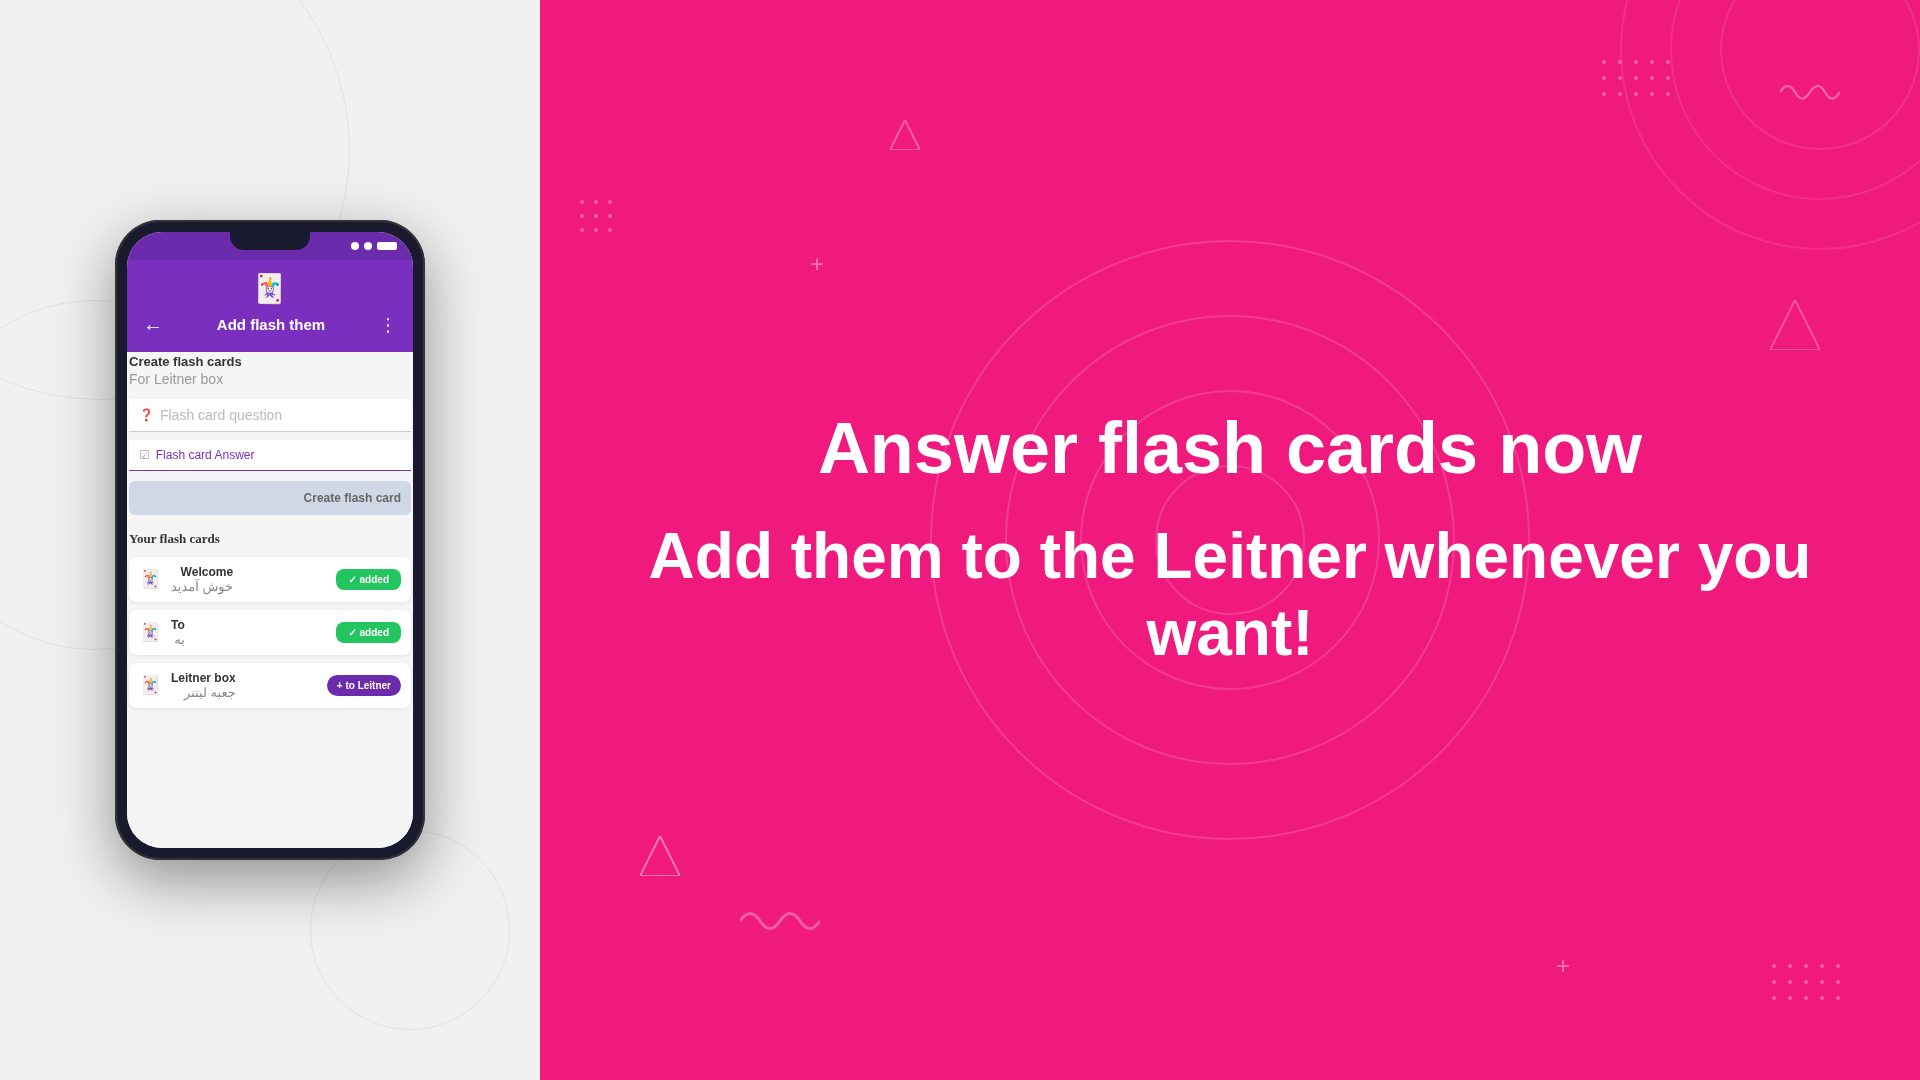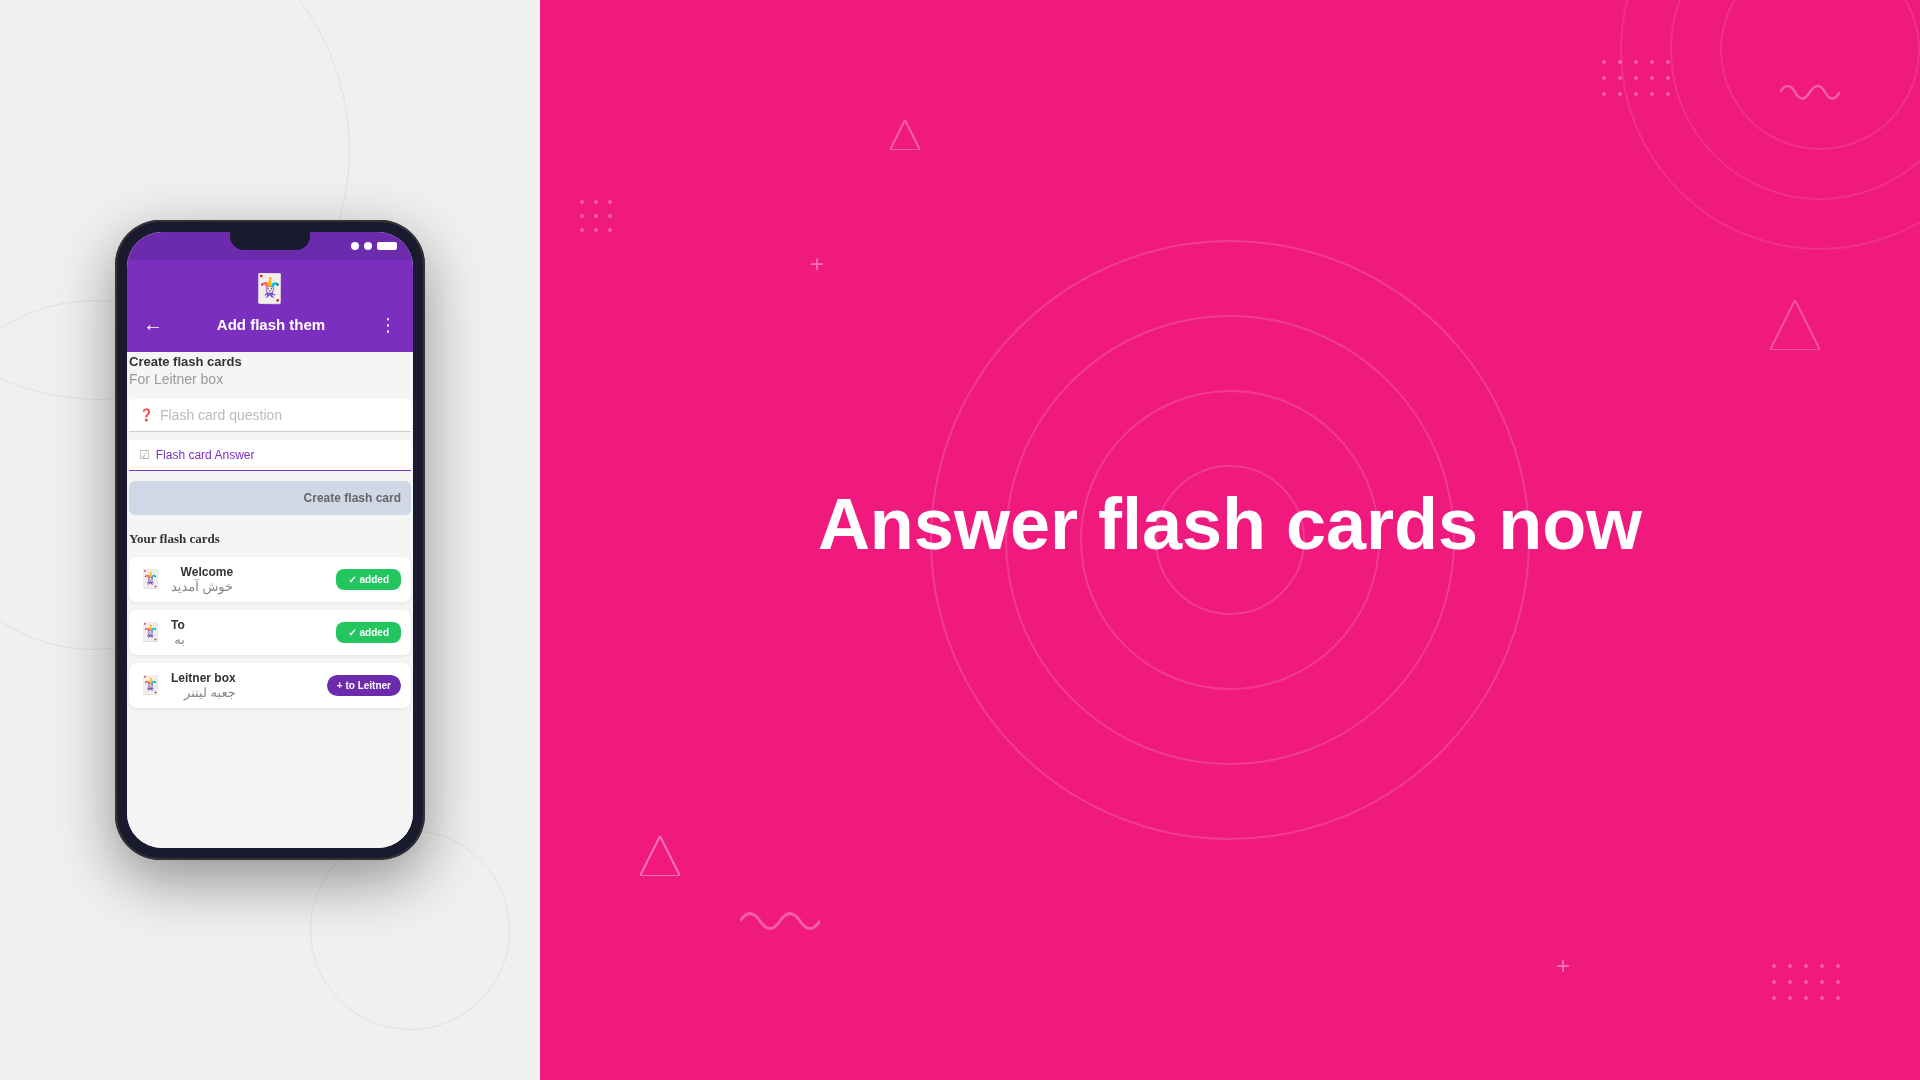--- a/index.html
+++ b/index.html
@@ -490,15 +490,16 @@
     </svg>
   </div>
   <div style="position:absolute;top:80px;right:80px;opacity:0.3;">
     <svg width="60" height="25" viewBox="0 0 60 25">
       <path d="M0,12 Q8,0 15,12 Q22,25 30,12 Q38,0 45,12 Q52,25 60,12" fill="none" stroke="white" stroke-width="2.5"></path>
     </svg>
   </div>
 
   <div class="right-text">
     <h1>Answer flash cards now</h1>
+    <h2>Add them to the Leitner whenever you want!</h2>
   </div>
 
 </div>
 
 </body></html>

